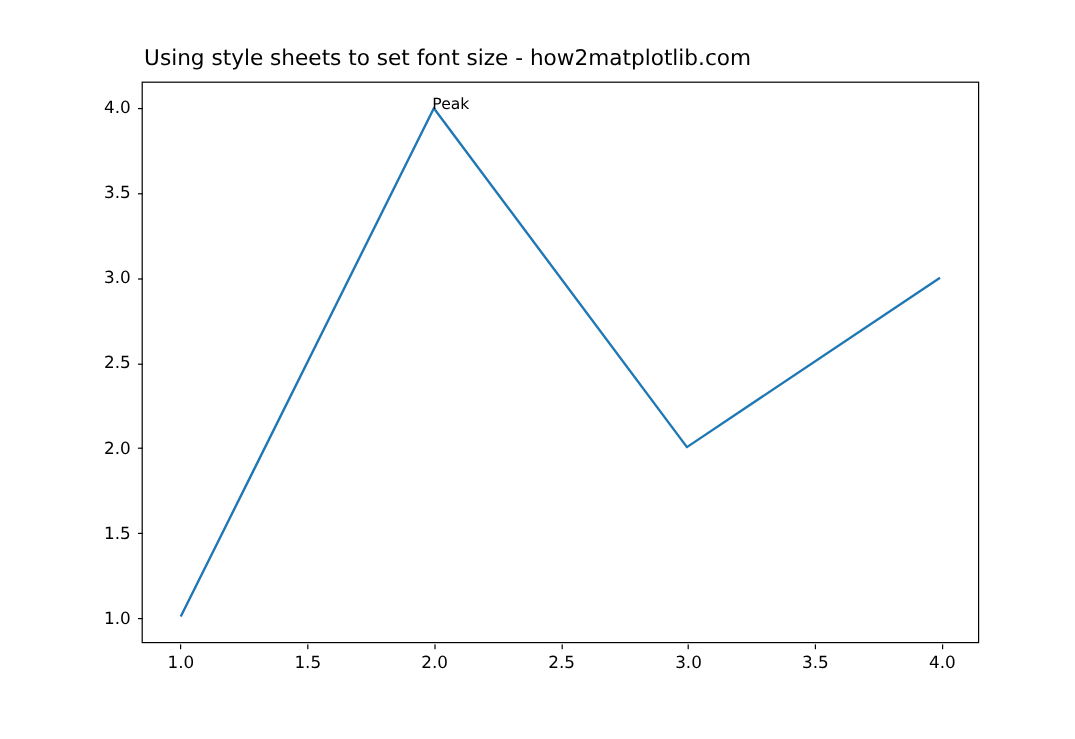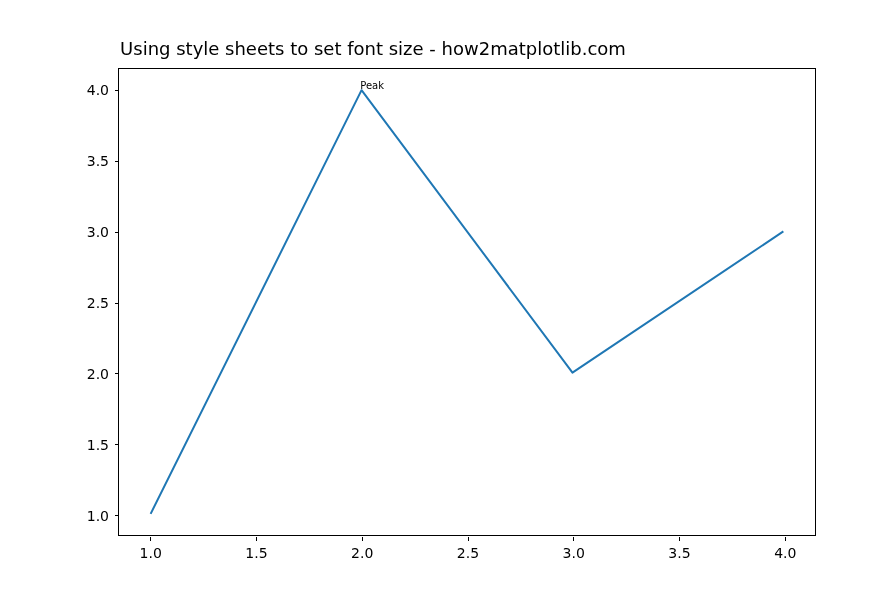--- a/index.html
+++ b/index.html
@@ -69,21 +69,21 @@
   }
   .ytick-label {
     position: absolute;
     font-size: 14px;
     transform: translateY(-50%);
     right: 706px;
     text-align: right;
   }
   .annotation {
     position: absolute;
-    font-size: 10px;
+    font-size: 13px;
     color: #000000;
     transform: translate(-2px, -10px);
   }
 </style>
 </head>
 <body>
 
 <div class="figure">
 
   <div class="title">Using style sheets to set font size - how2matplotlib.com</div>

